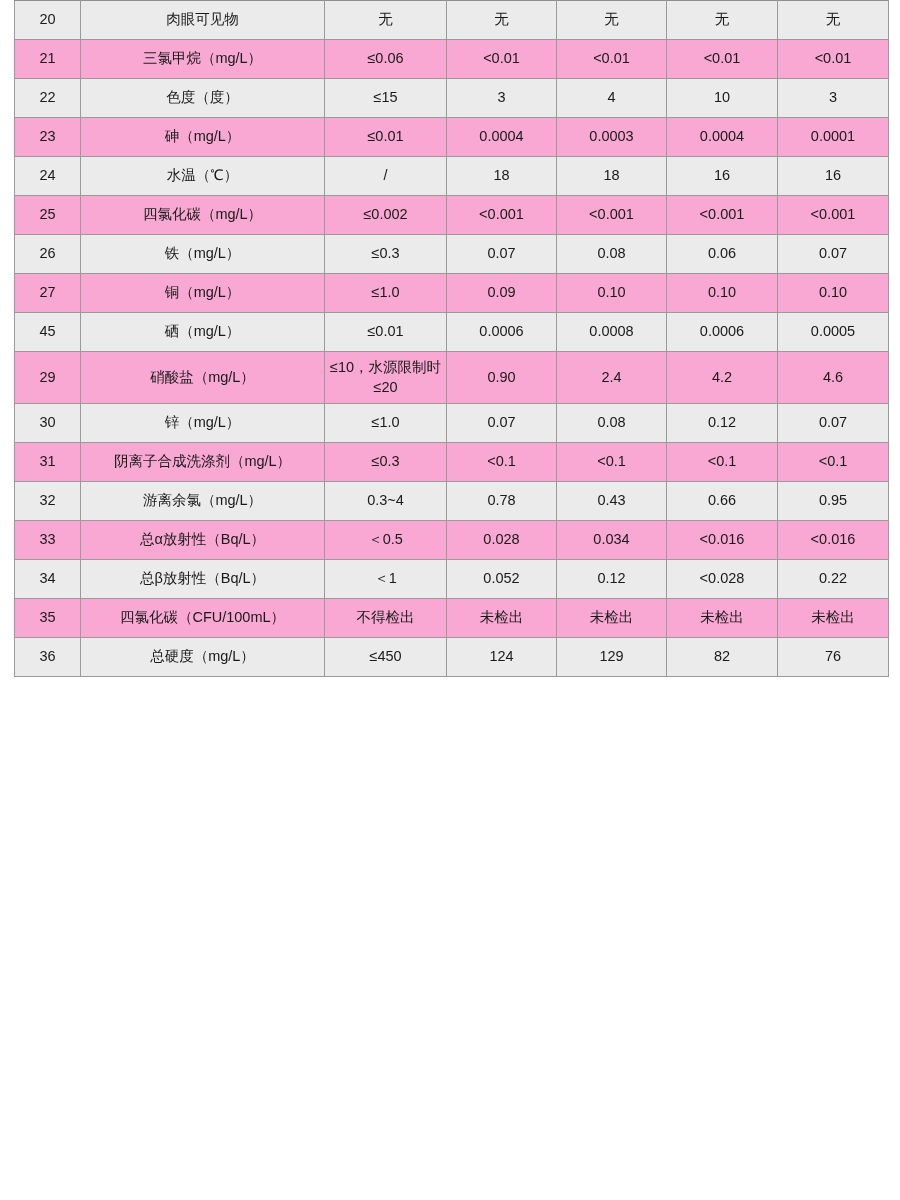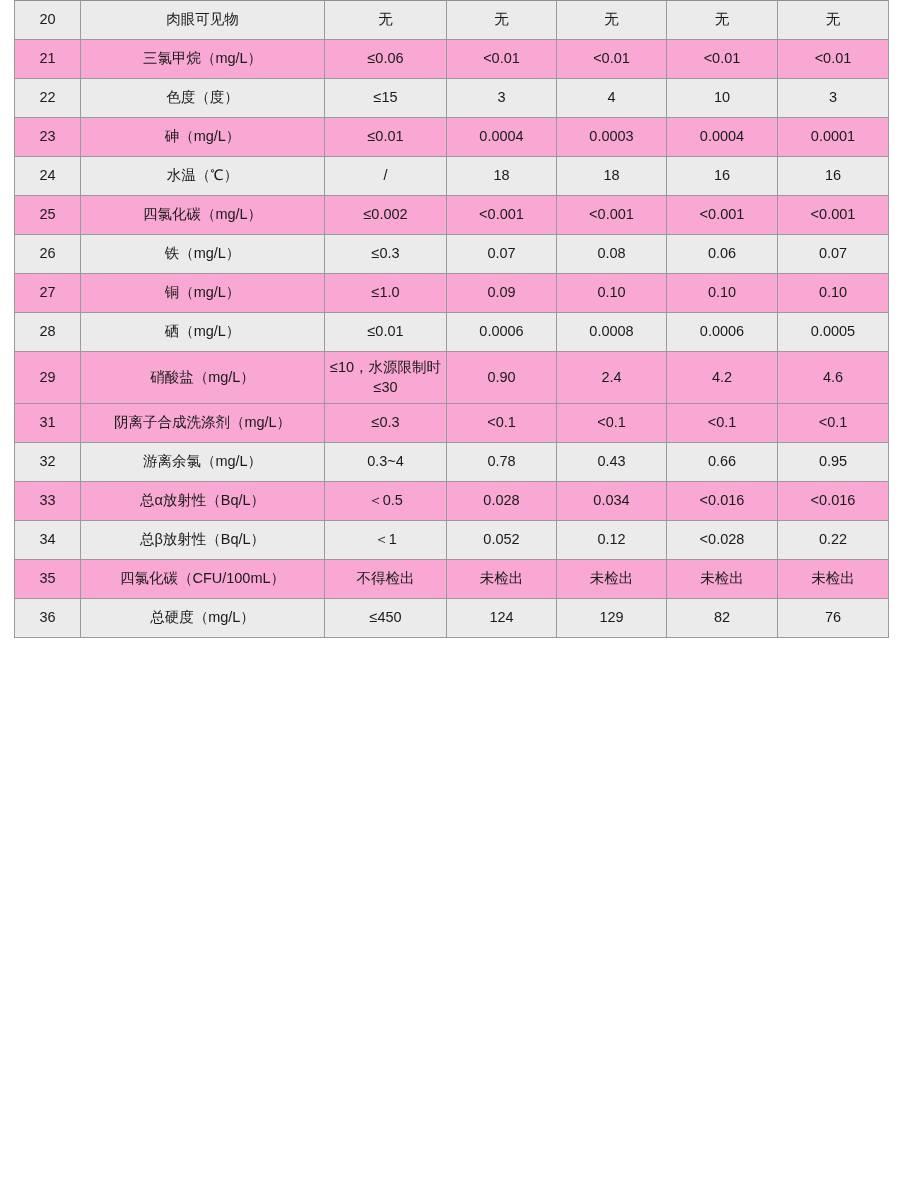--- a/index.html
+++ b/index.html
@@ -144,36 +144,45 @@
           <tr class="plain">
             <td class="cell-idx">27</td>
             <td class="cell-item">铜（mg/L）</td>
             <td class="cell-std">≤1.0</td>
             <td>0.09</td>
             <td>0.10</td>
             <td>0.10</td>
             <td>0.10</td>
           </tr>
           <tr class="shade">
-            <td class="cell-idx">28</td>
+            <td class="cell-idx">45</td>
             <td class="cell-item">硒（mg/L）</td>
             <td class="cell-std">≤0.01</td>
             <td>0.0006</td>
             <td>0.0008</td>
             <td>0.0006</td>
             <td>0.0005</td>
           </tr>
           <tr class="plain">
             <td class="cell-idx">29</td>
             <td class="cell-item">硝酸盐（mg/L）</td>
-            <td class="cell-std">≤10，水源限制时≤30</td>
+            <td class="cell-std">≤10，水源限制时≤20</td>
             <td>0.90</td>
             <td>2.4</td>
             <td>4.2</td>
             <td>4.6</td>
+          </tr>
+          <tr class="shade">
+            <td class="cell-idx">30</td>
+            <td class="cell-item">锌（mg/L）</td>
+            <td class="cell-std">≤1.0</td>
+            <td>0.07</td>
+            <td>0.08</td>
+            <td>0.12</td>
+            <td>0.07</td>
           </tr>
           <tr class="plain">
             <td class="cell-idx">31</td>
             <td class="cell-item">阴离子合成洗涤剂（mg/L）</td>
             <td class="cell-std">≤0.3</td>
             <td>&lt;0.1</td>
             <td>&lt;0.1</td>
             <td>&lt;0.1</td>
             <td>&lt;0.1</td>
           </tr>

